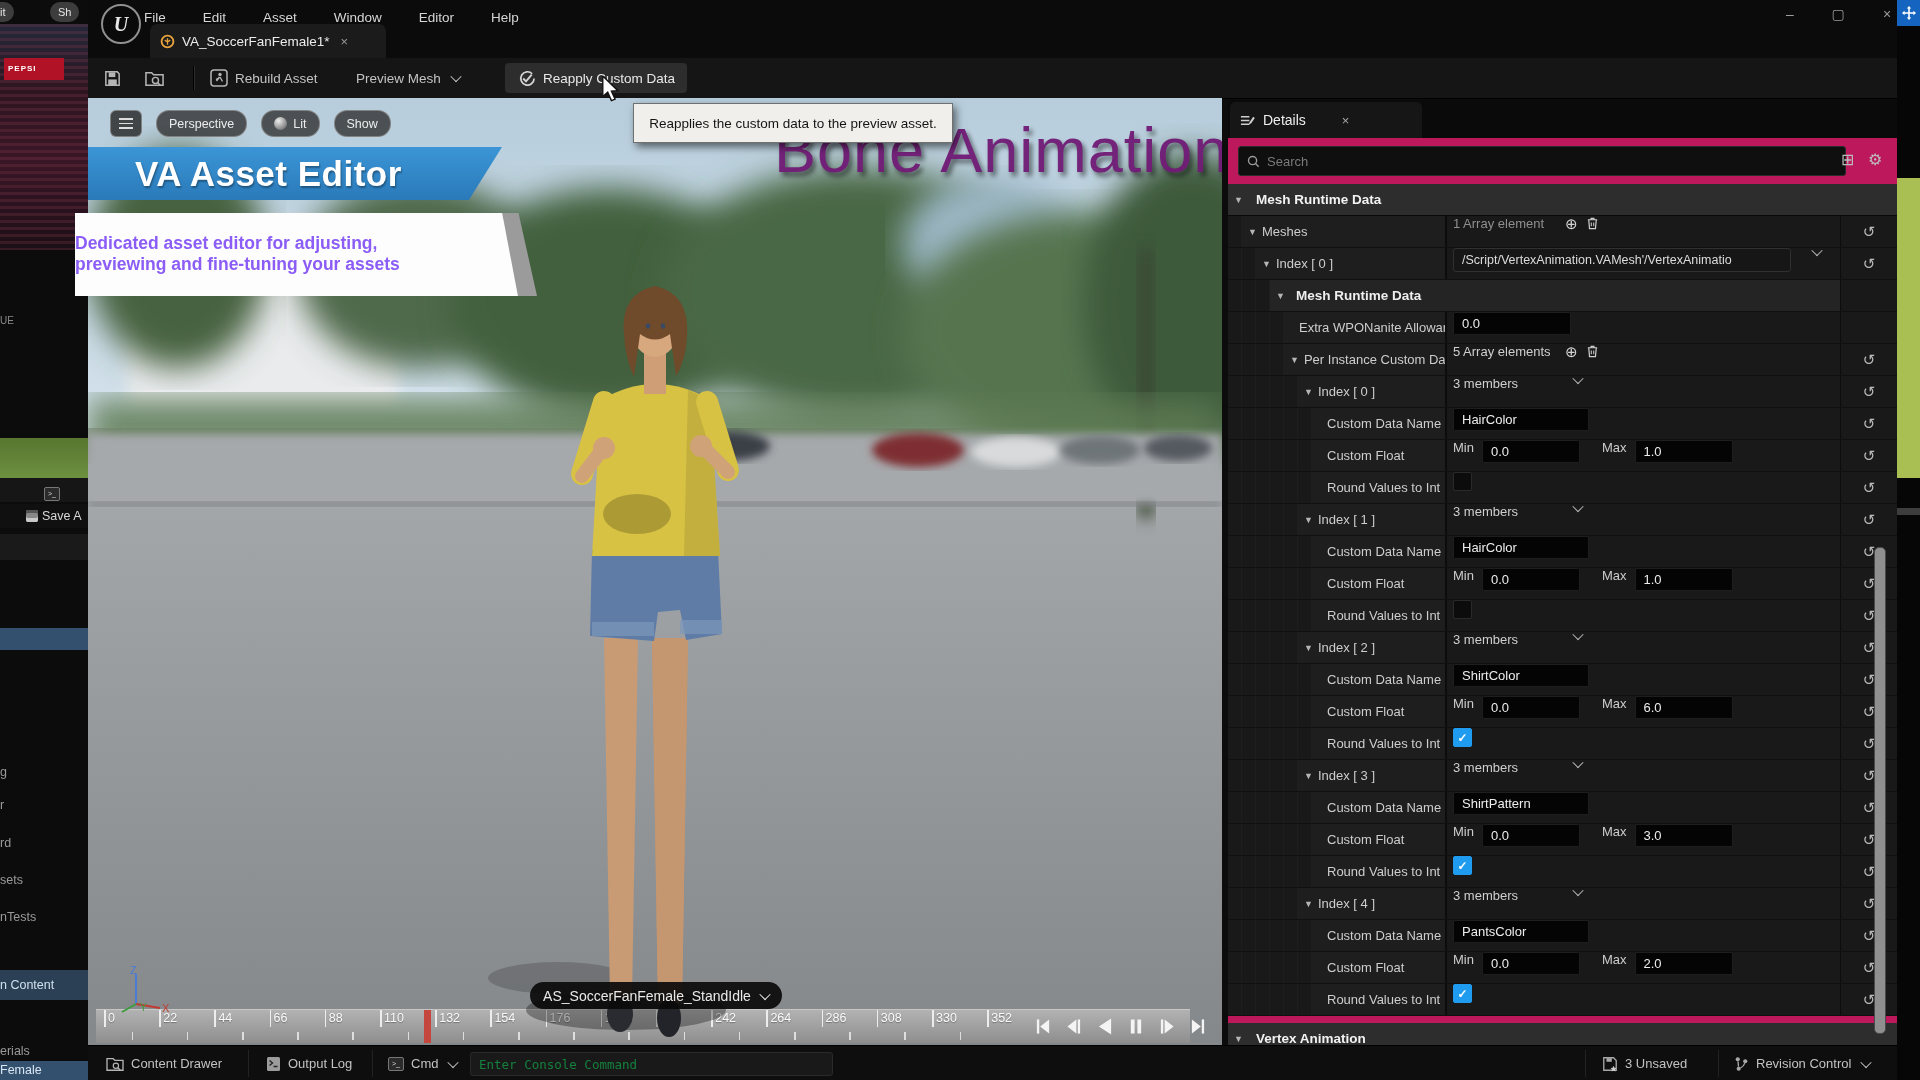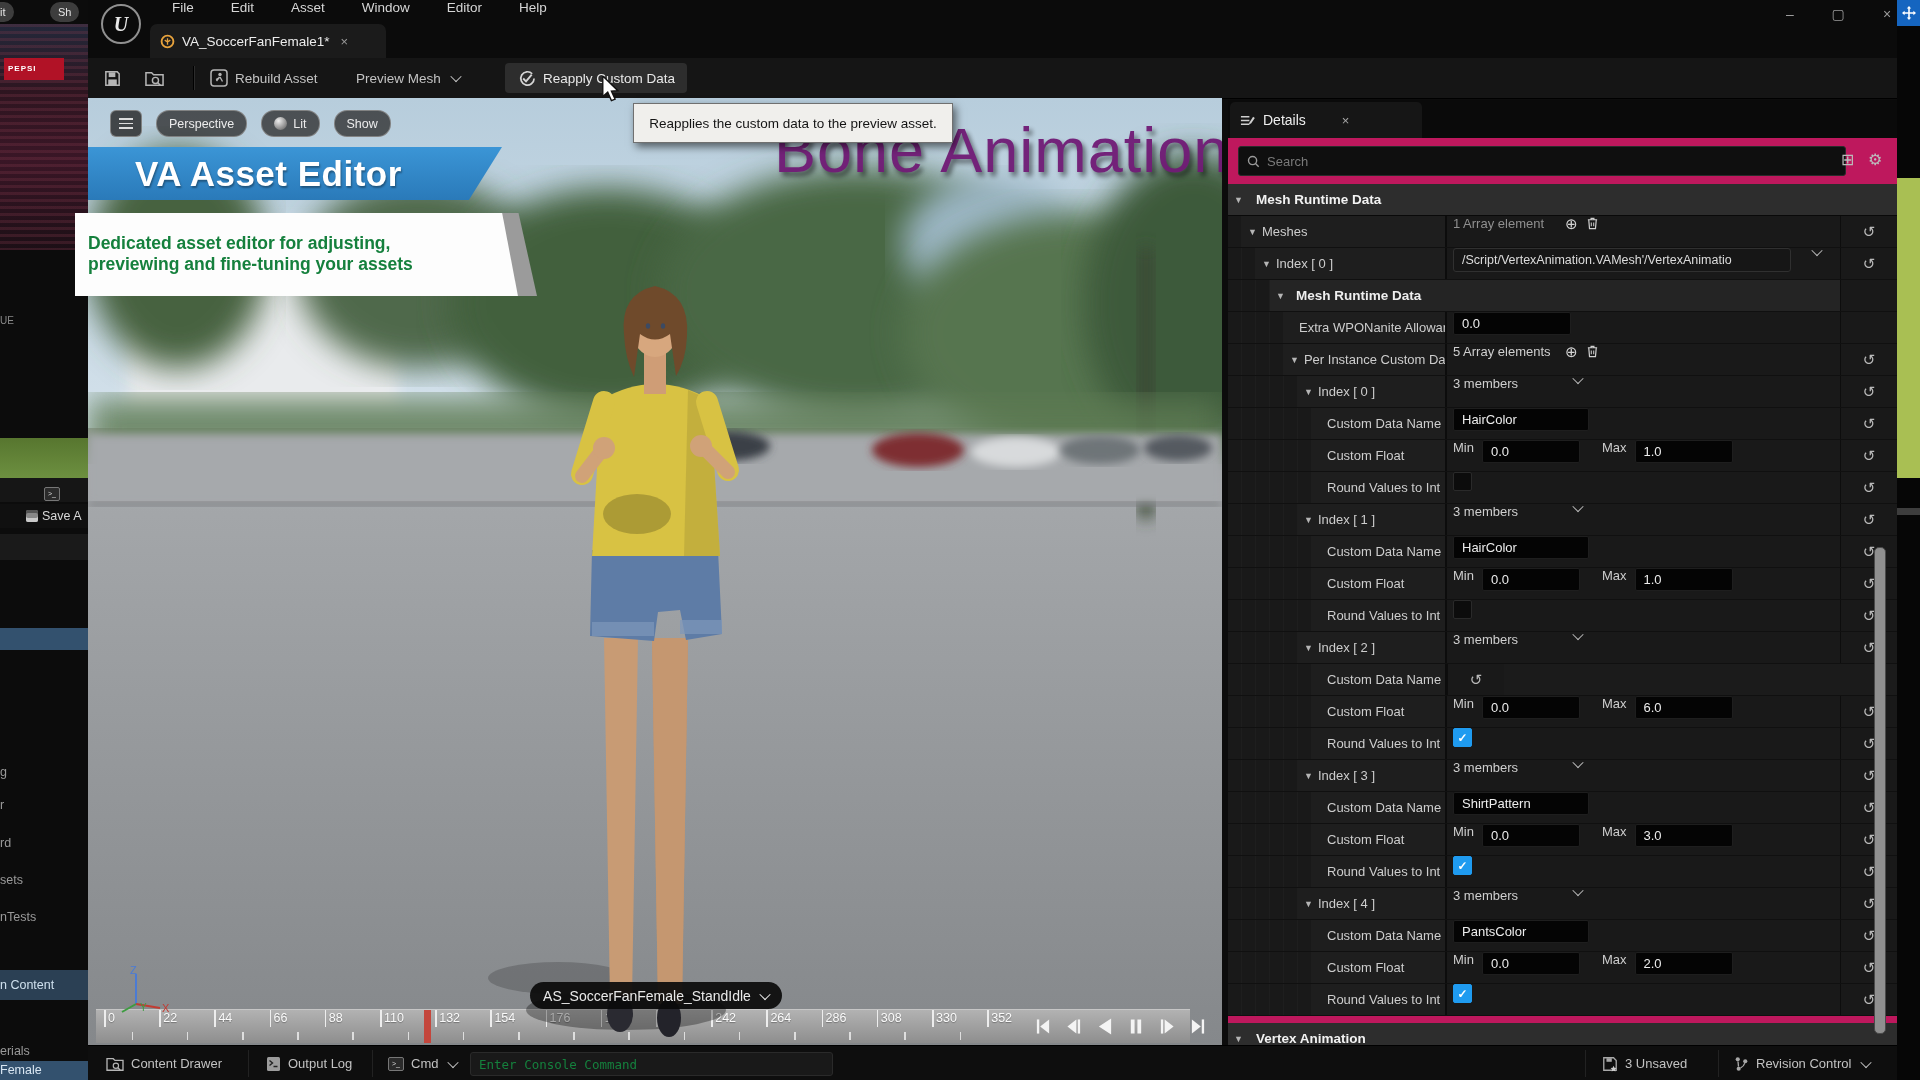--- a/index.html
+++ b/index.html
@@ -26,21 +26,21 @@
   .flop-ic{display:inline-block;width:12px;height:12px;background:#888;border-radius:2px;vertical-align:-2px;
            box-shadow:inset 0 -4px 0 #c9c9c9, inset 0 3px 0 #555;}
   
   #right-strip{left:1897px;top:0;width:23px;height:1080px;background:#060606;}
   #move-badge{position:absolute;left:0;top:0;width:23px;height:26px;background:#1565c0;display:flex;align-items:center;justify-content:center;}
   #green-block{position:absolute;left:0;top:178px;width:23px;height:300px;background:#a9bf53;}
   #gray-line{position:absolute;left:0;top:508px;width:23px;height:7px;background:#3d3d3d;}
   
   #main{left:88px;top:0;width:1809px;height:1080px;background:#0c0c0c;}
   #titlebar{left:0;top:0;width:1809px;height:58px;background:#0b0b0b;}
-  #menu-bar{position:absolute;left:84px;top:0;height:25px;display:flex;gap:37px;align-items:flex-start;}
+  #menu-bar{position:absolute;left:56px;top:0;height:25px;display:flex;gap:37px;align-items:flex-end;}
   .menu-item{font-size:13.5px;color:#d6d6d6;}
   #logo{position:absolute;left:13px;top:4px;width:36px;height:36px;border-radius:50%;
         border:2px solid #909090;background:#0a0a0a;display:flex;align-items:center;justify-content:center;}
   #logo span{font-family:"Liberation Serif",serif;font-style:italic;font-weight:bold;font-size:20px;color:#e8e8e8;}
   .winbtn{position:absolute;top:3px;width:30px;height:22px;color:#9c9c9c;font-size:14px;
           text-align:center;line-height:22px;}
   
   #asset-tab{position:absolute;left:62px;top:24px;width:216px;height:34px;background:#1b1b1b;
              border-radius:7px 7px 0 0;display:flex;align-items:center;padding:0 10px;gap:7px;}
   #asset-tab .lbl{font-size:13.5px;color:#ececec;}
@@ -122,21 +122,21 @@
   
   #banner-blue{left:88px;top:147px;width:414px;height:53px;z-index:30;
      background:linear-gradient(180deg,#3b95d6,#2a7ab9);
      clip-path:polygon(0 0,100% 0,92% 100%,0 100%);display:flex;align-items:center;}
   #banner-blue .t{color:#fff;font-size:35px;font-weight:bold;margin-left:47px;
      text-shadow:1px 2px 2px rgba(0,0,0,.35);letter-spacing:.5px;}
   #banner-shadow{left:75px;top:213px;width:462px;height:83px;z-index:29;background:#9b9b9b;
      clip-path:polygon(0 0,96% 0,100% 100%,0 100%);}
   #banner-white{left:75px;top:213px;width:452px;height:83px;z-index:30;background:#fdfdfd;
      clip-path:polygon(0 0,94.5% 0,98% 100%,0 100%);padding-top:0;}
-  #banner-white .l{color:#15803d;font-size:17.5px;font-weight:900;margin-left:13px;line-height:21px;}
+  #banner-white .l{color:#8b5cf6;font-size:17.5px;font-weight:900;margin-left:0;line-height:21px;}
   #banner-white .l:first-child{margin-top:20px;}
   
   #statusbar{left:0;top:1045px;width:1809px;height:35px;background:#0e0e0e;border-top:1px solid #000;}
   .sbitem{position:absolute;top:0;height:35px;display:flex;align-items:center;gap:7px;color:#c2c2c2;font-size:13px;}
   .sbsep{position:absolute;top:4px;width:1px;height:27px;background:#222;}
   #console-input{position:absolute;left:382px;top:6px;width:345px;height:22px;background:#191919;
      border:1px solid #2a2a2a;border-radius:3px;display:flex;align-items:center;padding:0 8px;}
   #console-input .ph{font-family:"DejaVu Sans Mono",monospace;font-size:12.5px;color:#15803d;}
   svg{display:block;}
 </style>
@@ -726,20 +726,23 @@
             <div class="name">
               <div class="ind"></div>
               <div class="ind"></div>
               <div class="ind"></div>
               <div class="ind"></div>
               <div class="ind"></div>
               <div class="ind"></div>
               <div class="spacer"></div>
               <div class="plabel">Custom Data Name</div>
             </div>
+            <div class="val">
+              <div class="inp" style="width: 118px;">ShirtColor</div>
+            </div>
             <div class="rev">
               <span>↺</span>
             </div>
           </div>
           <div class="drow">
             <div class="name">
               <div class="ind"></div>
               <div class="ind"></div>
               <div class="ind"></div>
               <div class="ind"></div>

